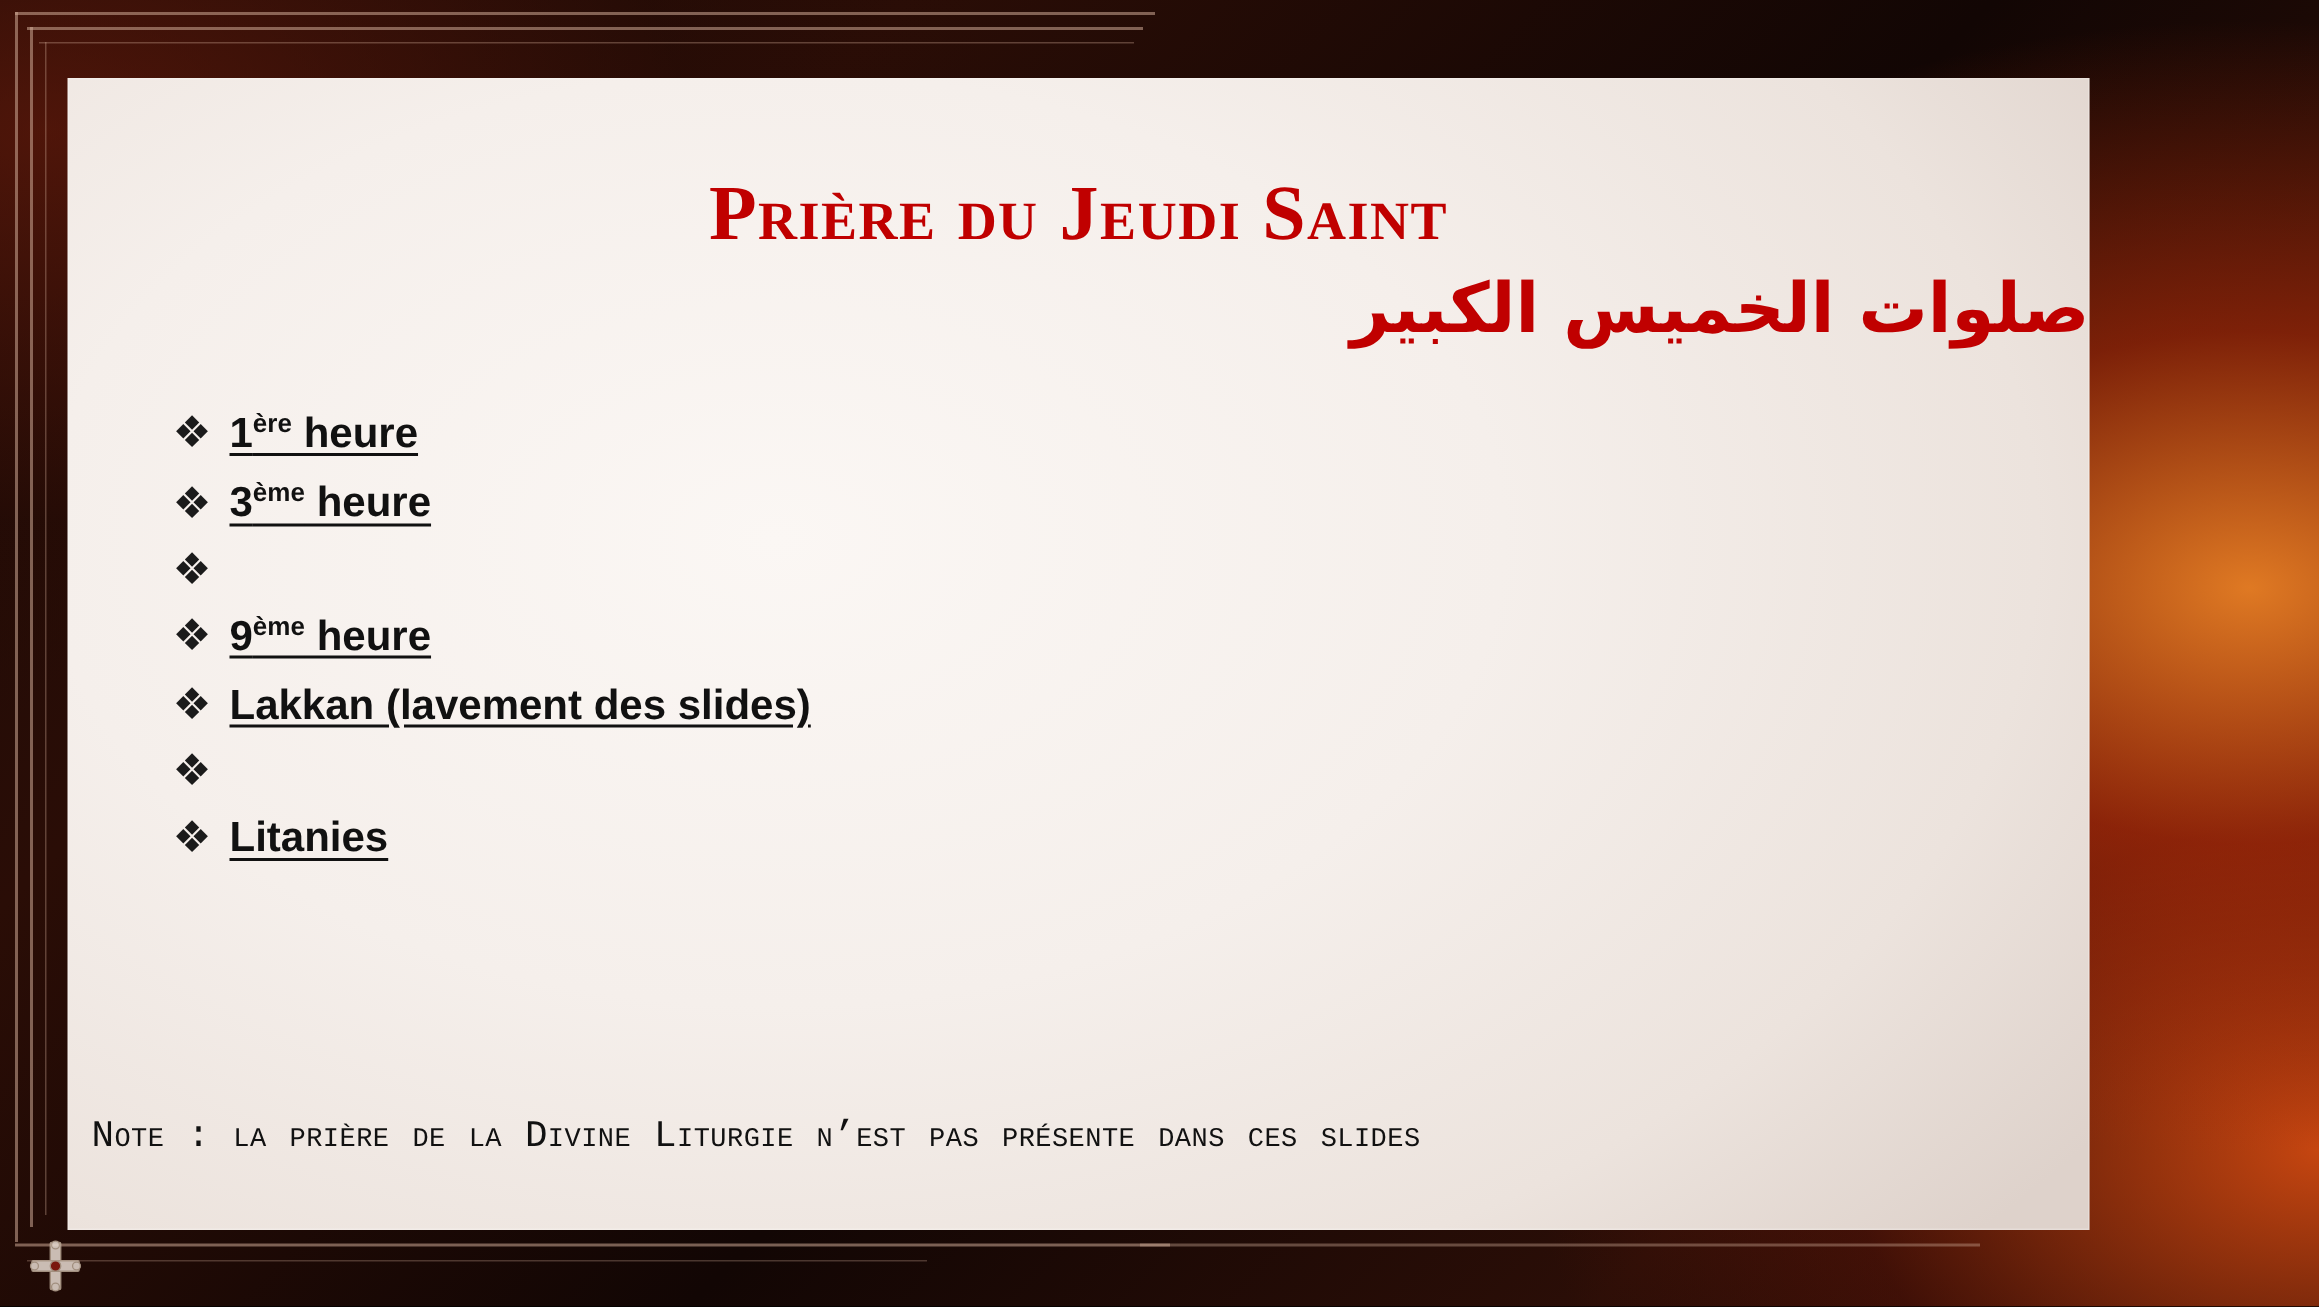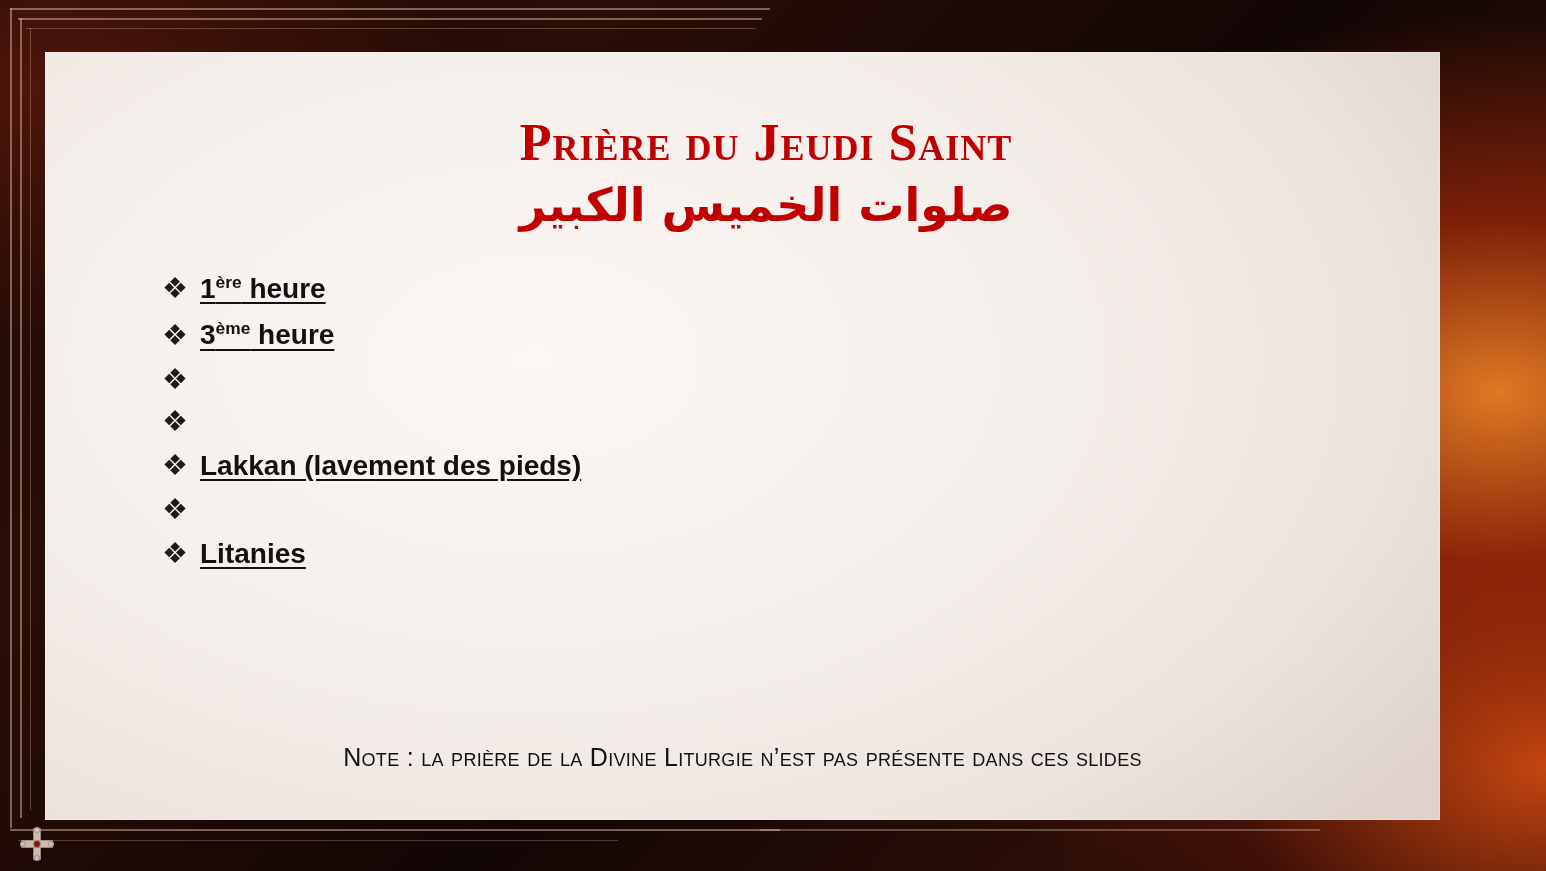--- a/index.html
+++ b/index.html
@@ -53,39 +53,37 @@
 
   .content-card {
     position: absolute;
     left: 45px;
     top: 52px;
     width: 1348px;
     height: 768px;
     background:
       radial-gradient(ellipse 80% 90% at 35% 40%, #fbf7f4 0%, #f5efeb 45%, #ece3dd 78%, #ded2cb 100%);
     box-shadow: 0 0 0 1px rgba(255,255,255,0.25) inset;
-    padding-left: 47px;
   }
 
   .title-fr {
     margin: 0;
     padding-top: 64px;
     text-align: center;
     color: #c00000;
     font-family: "Liberation Serif", serif;
     font-weight: bold;
     font-size: 52px;
     font-variant: small-caps;
     letter-spacing: 1px;
     line-height: 1.05;
   }
   .title-ar {
     margin: 0;
     padding-top: 6px;
-    text-align: center;
     color: #c00000;
     font-family: "DejaVu Sans", sans-serif;
     font-weight: bold;
     font-size: 46px;
     direction: rtl;
     line-height: 1.25;
   }
 
   .bullet-list {
     list-style: none;
@@ -115,26 +113,25 @@
     white-space: nowrap;
   }
   .bullet-text sup {
     font-size: 0.62em;
     vertical-align: super;
     font-weight: bold;
   }
 
   .note {
     position: absolute;
-    left: 0;
+    left: 16px;
     right: 0;
     bottom: 48px;
-    text-align: center;
     color: #111111;
-    font-family: Liberation Sans, sans-serif;
+    font-family: Liberation Mono, monospace;
     font-variant: small-caps;
     font-size: 25px;
     letter-spacing: 0.3px;
   }
 </style>
 </head>
 <body>
 
 <div class="slide">
 
@@ -176,25 +173,26 @@
         <span class="bullet-marker">❖</span>
         <span class="bullet-text"><span>3</span><sup>ème</sup><span> heure</span></span>
       </li>
 
       <li class="bullet-item">
         <span class="bullet-marker">❖</span>
       </li>
 
       <li class="bullet-item">
         <span class="bullet-marker">❖</span>
-      </li>
-
-      <li class="bullet-item">
-        <span class="bullet-marker">❖</span>
-        <span class="bullet-text"><span>Lakkan (lavement des pieds)</span><sup></sup><span></span></span>
+        <span class="bullet-text"><span>9</span><sup>ème</sup><span> heure</span></span>
+      </li>
+
+      <li class="bullet-item">
+        <span class="bullet-marker">❖</span>
+        <span class="bullet-text"><span>Lakkan (lavement des slides)</span><sup></sup><span></span></span>
       </li>
 
       <li class="bullet-item">
         <span class="bullet-marker">❖</span>
       </li>
 
       <li class="bullet-item">
         <span class="bullet-marker">❖</span>
         <span class="bullet-text"><span>Litanies</span><sup></sup><span></span></span>
       </li>

